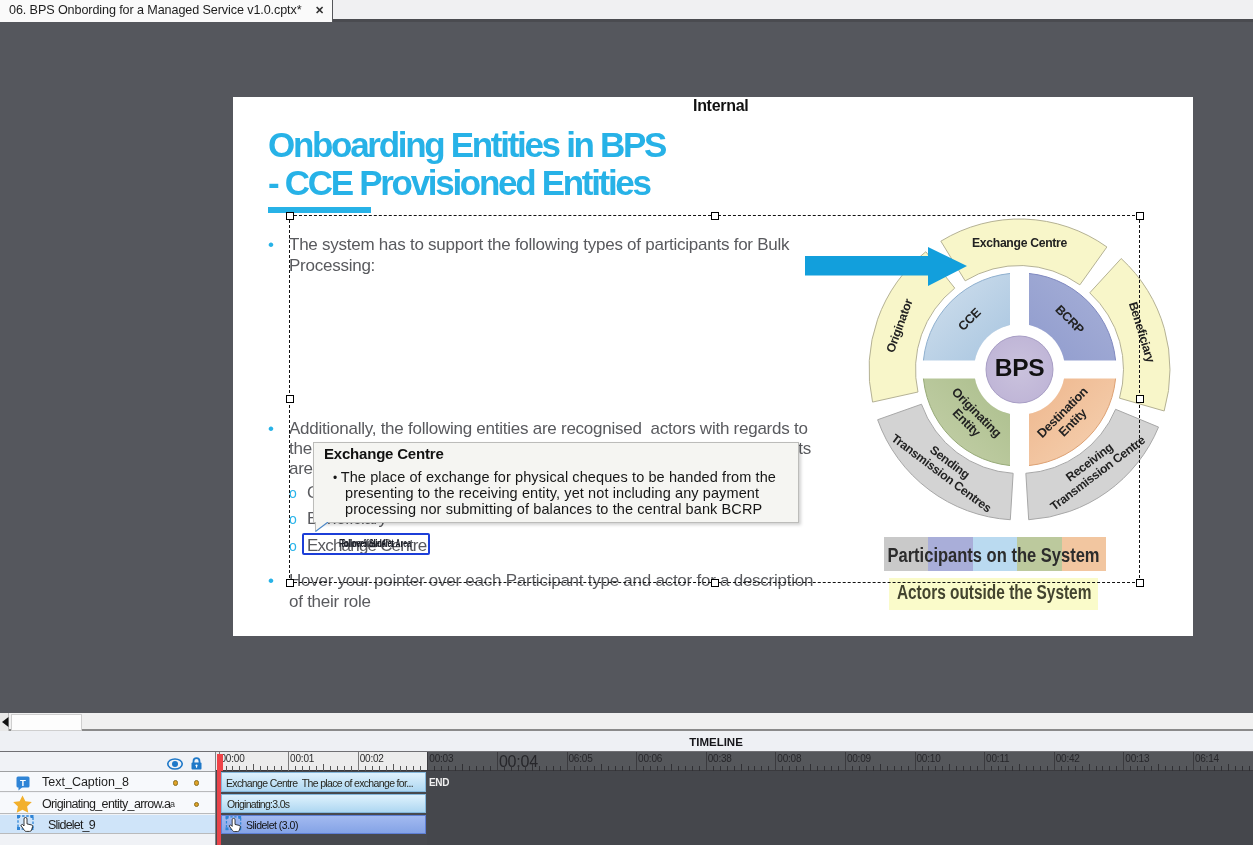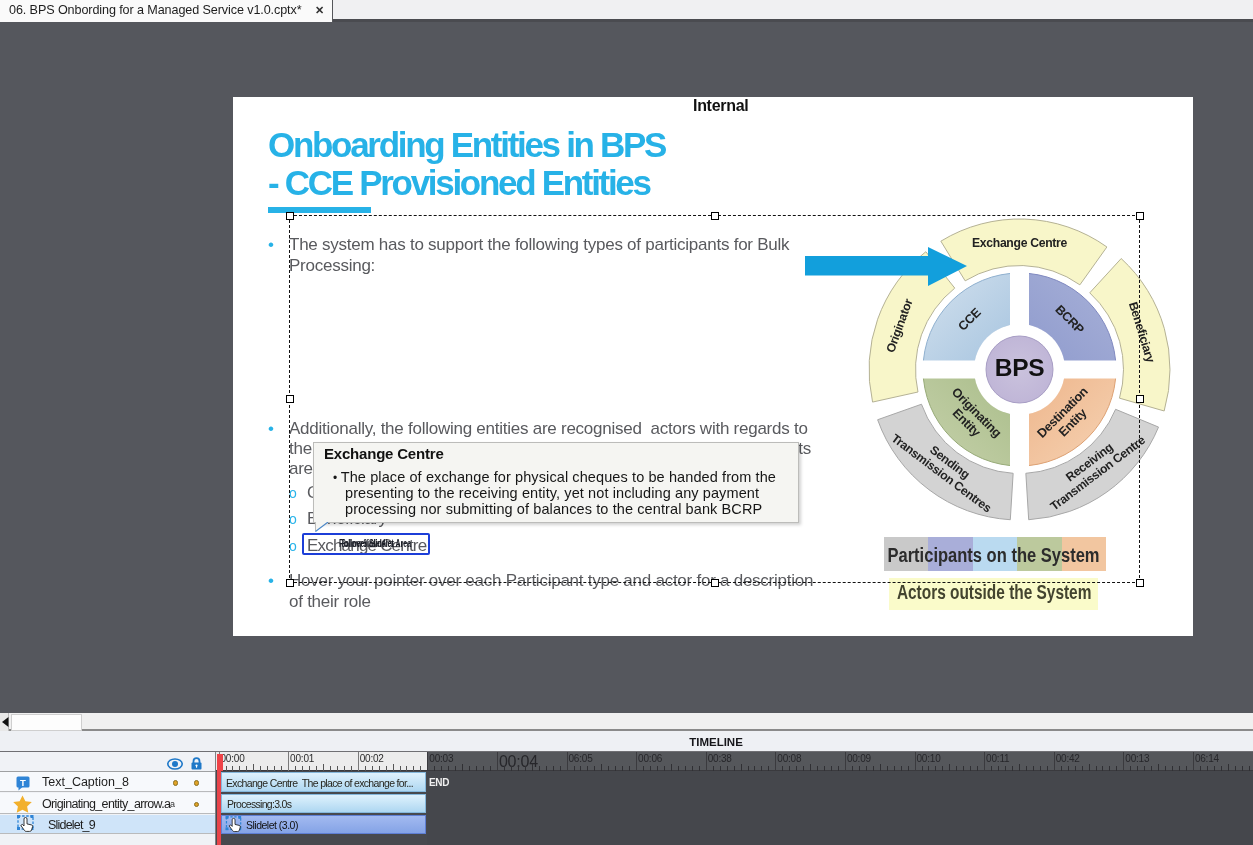--- a/index.html
+++ b/index.html
@@ -159,21 +159,21 @@
 <div class="abs" style="left:0;top:815px;width:215px;height:19px;background:#cfe4f9;border-bottom:1px solid #b9babc;"></div>
 <div class="abs" style="left:215px;top:752px;width:1px;height:93px;background:#808184;"></div>
 
 <div class="abs" style="left:42px;top:775px;font-size:12.5px;color:#1e1e1e;">Text_Caption_8</div>
 <div class="abs" style="left:42px;top:797px;font-size:12.5px;color:#1e1e1e;letter-spacing:-0.65px;">Originating_entity_arrow.a</div>
 <div class="abs" style="left:48px;top:818px;font-size:12.5px;color:#1e1e1e;letter-spacing:-0.8px;">Slidelet_9</div>
 
 <div class="abs" style="left:221px;top:772px;width:205px;height:20px;background:linear-gradient(#dff2fd,#aed7f1);border:1px solid #85b8dc;"></div>
 <div class="abs" style="left:226px;top:777px;font-size:10.5px;color:#26261f;letter-spacing:-0.65px;width:199px;overflow:hidden;white-space:nowrap;">Exchange Centre&nbsp; The place of exchange for...</div>
 <div class="abs" style="left:221px;top:794px;width:205px;height:19px;background:linear-gradient(#dff2fd,#aed7f1);border:1px solid #85b8dc;"></div>
-<div class="abs" style="left:227px;top:798px;font-size:10.5px;color:#26261f;letter-spacing:-0.7px;">Processing:3.0s</div>
+<div class="abs" style="left:227px;top:798px;font-size:10.5px;color:#26261f;letter-spacing:-0.7px;">Originating:3.0s</div>
 <div class="abs" style="left:221px;top:815px;width:205px;height:19px;background:linear-gradient(#a3baf0,#84a3e6);border:1px solid #5f7fd4;"></div>
 <div class="abs" style="left:246px;top:819px;font-size:10.5px;color:#111;letter-spacing:-0.5px;">Slidelet (3.0)</div>
 
 <svg class="abs" style="left:167px;top:758px;" width="16" height="12" viewBox="0 0 16 12">
   <ellipse cx="8" cy="6" rx="7.2" ry="5" fill="none" stroke="#1e78c8" stroke-width="1.6"></ellipse>
   <circle cx="8" cy="6" r="3" fill="#1e78c8"></circle>
 </svg>
 <svg class="abs" style="left:190px;top:757px;" width="13" height="13" viewBox="0 0 13 13">
   <path d="M3.5 6 V4.2 a3 3 0 0 1 6 0 V6" fill="none" stroke="#1e78c8" stroke-width="1.8"></path>
   <rect x="1.5" y="5.5" width="10" height="7" rx="1" fill="#1e78c8"></rect>

